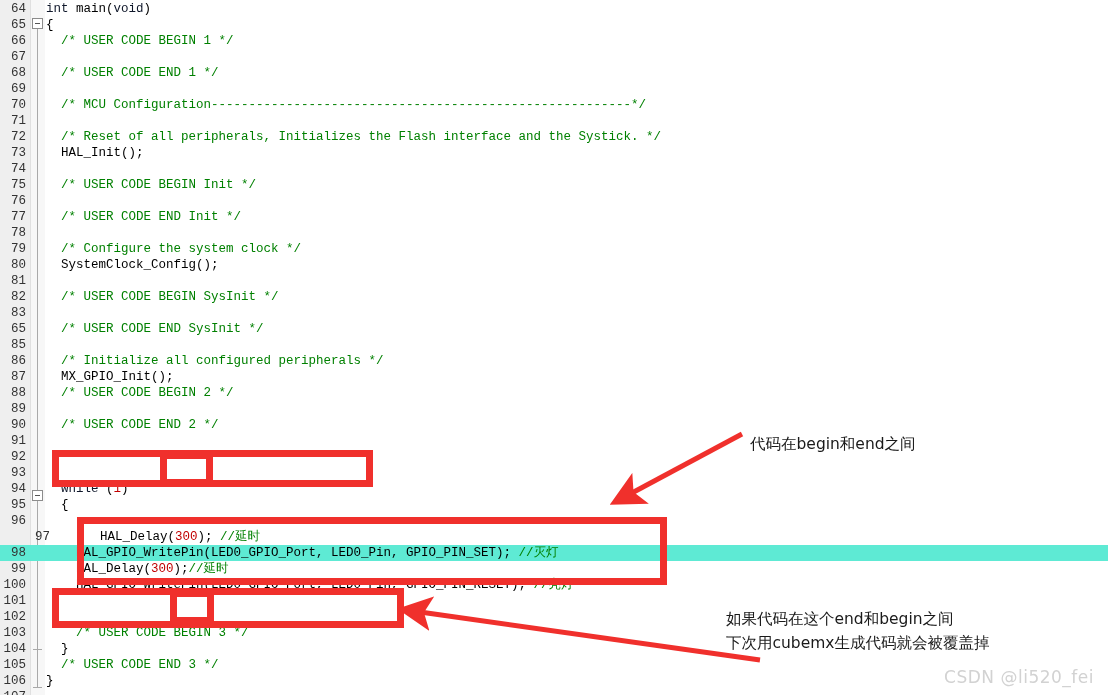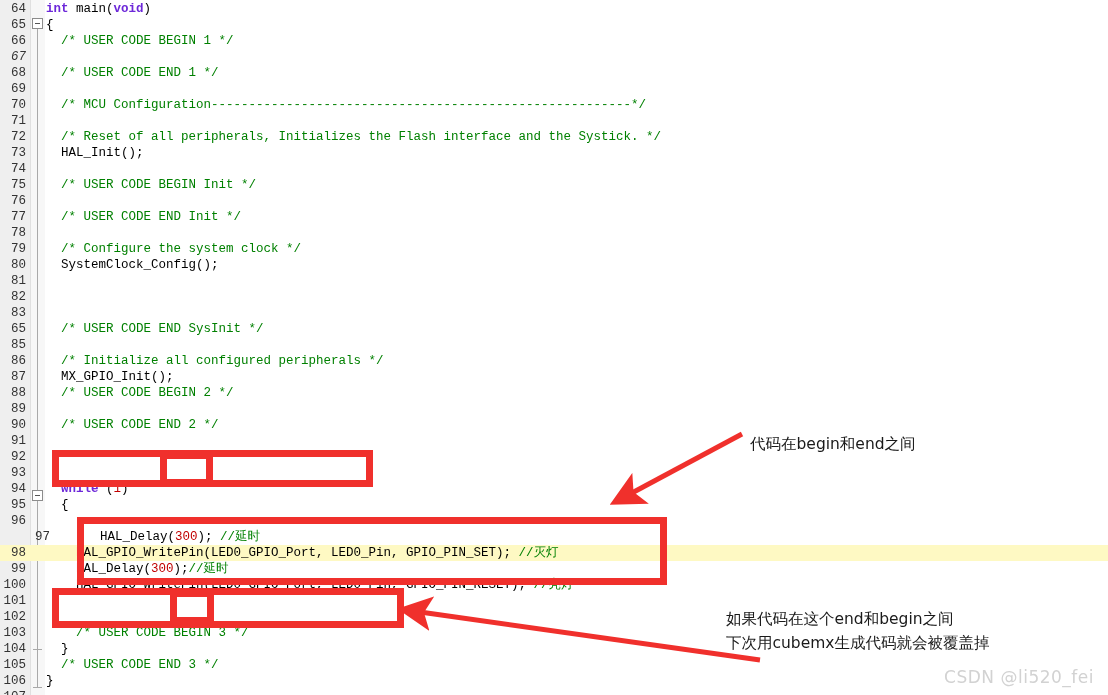--- a/index.html
+++ b/index.html
@@ -43,23 +43,23 @@
     position:absolute;left:0;width:1108px;height:16px;line-height:16px;
     font-size:12.5px;white-space:pre;
   }
   .row .ln{
     position:absolute;left:0;width:26px;text-align:right;
     color:#333333;font-size:12.5px;
   }
   .row .code{
     position:absolute;left:46px;color:#000000;font-size:12.5px;white-space:pre;
   }
-  .row.hl{ background:#fef9c3;font-family:Liberation Mono, monospace; }
+  .row.hl{ background:#5eead4;font-family:Liberation Mono, monospace; }
   .cmt{color:#008000;}
-  .kw{color:#6d28d9;font-weight:bold;}
+  .kw{color:#0f172a;font-weight:normal;}
   .num{color:#c00000;}
   
   #overlay{position:absolute;left:0;top:0;width:1108px;height:695px;pointer-events:none;}
   .redbox{
     position:absolute;border:7px solid #f0302c;box-sizing:border-box;background:transparent;
   }
   .whitefill{position:absolute;background:#ffffff;}
   .note{
     position:absolute;
     font-family:"DejaVu Sans","Liberation Sans",sans-serif;
@@ -81,36 +81,36 @@
 
   <div class="fold-box" style="top:18px;"></div>
   <div class="fold-box" style="top:490px;"></div>
   <div class="fold-tick" style="top:649px;"></div>
   <div class="fold-tick" style="top:687px;"></div>
 
   <div id="code-lines">
       <div class="row" style="top: 1px;"><span class="ln">64</span><span class="code"><span class="kw">int</span> main(<span class="kw">void</span>)</span></div>
       <div class="row" style="top: 17px;"><span class="ln">65</span><span class="code">{</span></div>
       <div class="row" style="top: 33px;"><span class="ln">66</span><span class="code">  <span class="cmt">/* USER CODE BEGIN 1 */</span></span></div>
-      <div class="row" style="top: 49px; font-style: italic;"><span class="ln">67</span><span class="code"></span></div>
+      <div class="row" style="top: 49px;"><span class="ln">67</span><span class="code"></span></div>
       <div class="row" style="top: 65px;"><span class="ln">68</span><span class="code">  <span class="cmt">/* USER CODE END 1 */</span></span></div>
       <div class="row" style="top: 81px;"><span class="ln">69</span><span class="code"></span></div>
       <div class="row" style="top: 97px;"><span class="ln">70</span><span class="code">  <span class="cmt">/* MCU Configuration--------------------------------------------------------*/</span></span></div>
       <div class="row" style="top: 113px;"><span class="ln">71</span><span class="code"></span></div>
       <div class="row" style="top: 129px;"><span class="ln">72</span><span class="code">  <span class="cmt">/* Reset of all peripherals, Initializes the Flash interface and the Systick. */</span></span></div>
       <div class="row" style="top: 145px;"><span class="ln">73</span><span class="code">  HAL_Init();</span></div>
       <div class="row" style="top: 161px;"><span class="ln">74</span><span class="code"></span></div>
       <div class="row" style="top: 177px;"><span class="ln">75</span><span class="code">  <span class="cmt">/* USER CODE BEGIN Init */</span></span></div>
       <div class="row" style="top: 193px;"><span class="ln">76</span><span class="code"></span></div>
       <div class="row" style="top: 209px; padding-left: 18px;"><span class="ln">77</span><span class="code">  <span class="cmt">/* USER CODE END Init */</span></span></div>
       <div class="row" style="top: 225px;"><span class="ln">78</span><span class="code"></span></div>
       <div class="row" style="top: 241px;"><span class="ln">79</span><span class="code">  <span class="cmt">/* Configure the system clock */</span></span></div>
       <div class="row" style="top: 257px;"><span class="ln">80</span><span class="code">  SystemClock_Config();</span></div>
       <div class="row" style="top: 273px;"><span class="ln">81</span><span class="code"></span></div>
-      <div class="row" style="top: 289px;"><span class="ln">82</span></div>
+      <div class="row" style="top: 289px;"><span class="ln">82</span><span class="code">  <span class="cmt">/* USER CODE BEGIN SysInit */</span></span></div>
       <div class="row" style="top: 305px;"><span class="ln">83</span><span class="code"></span></div>
       <div class="row" style="top: 321px;"><span class="ln">65</span><span class="code">  <span class="cmt">/* USER CODE END SysInit */</span></span></div>
       <div class="row" style="top: 337px;"><span class="ln">85</span><span class="code"></span></div>
       <div class="row" style="top: 353px;"><span class="ln">86</span><span class="code">  <span class="cmt">/* Initialize all configured peripherals */</span></span></div>
       <div class="row" style="top: 369px;"><span class="ln">87</span><span class="code">  MX_GPIO_Init();</span></div>
       <div class="row" style="top: 385px;"><span class="ln">88</span><span class="code">  <span class="cmt">/* USER CODE BEGIN 2 */</span></span></div>
       <div class="row" style="top: 401px;"><span class="ln">89</span><span class="code"></span></div>
       <div class="row" style="top: 417px;"><span class="ln">90</span><span class="code">  <span class="cmt">/* USER CODE END 2 */</span></span></div>
       <div class="row" style="top: 433px;"><span class="ln">91</span><span class="code"></span></div>
       <div class="row" style="top: 449px;"><span class="ln">92</span><span class="code">  <span class="cmt">/* Infinite loop */</span></span></div>

